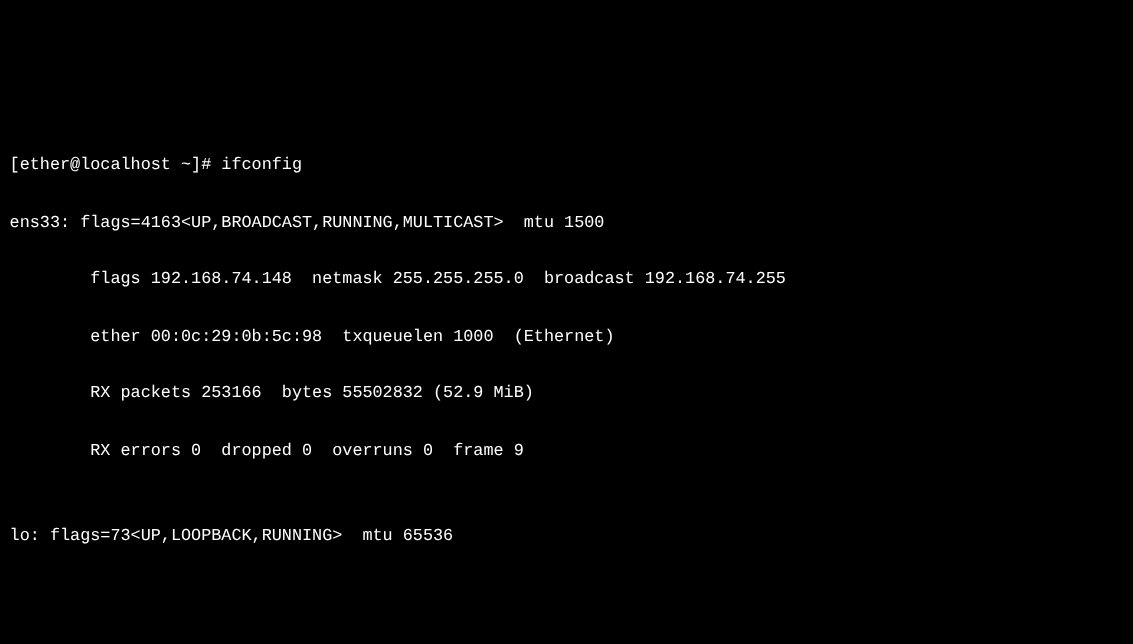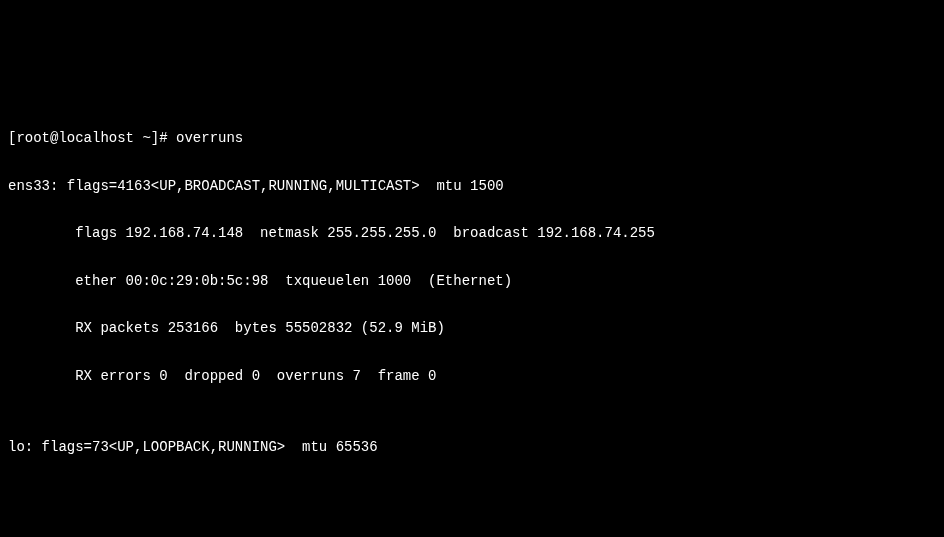--- a/index.html
+++ b/index.html
@@ -26,26 +26,26 @@
     .line {
       display: block;
     }
   </style>
 </head>
 <body>
 
 
 
 <div class="terminal">
-<span class="line">[root@localhost ~]# overruns</span>
+<span class="line">[ether@localhost ~]# ifconfig</span>
 <span class="line">ens33: flags=4163&lt;UP,BROADCAST,RUNNING,MULTICAST&gt;  mtu 1500</span>
 <span class="line">        flags 192.168.74.148  netmask 255.255.255.0  broadcast 192.168.74.255</span>
 <span class="line">        ether 00:0c:29:0b:5c:98  txqueuelen 1000  (Ethernet)</span>
 <span class="line">        RX packets 253166  bytes 55502832 (52.9 MiB)</span>
-<span class="line">        RX errors 0  dropped 0  overruns 7  frame 0</span>
+<span class="line">        RX errors 0  dropped 0  overruns 0  frame 9</span>
 <span class="line"></span>
 <span class="line">lo: flags=73&lt;UP,LOOPBACK,RUNNING&gt;  mtu 65536</span>
 
 
 
 
 
 
 
 <span class="line"></span>

